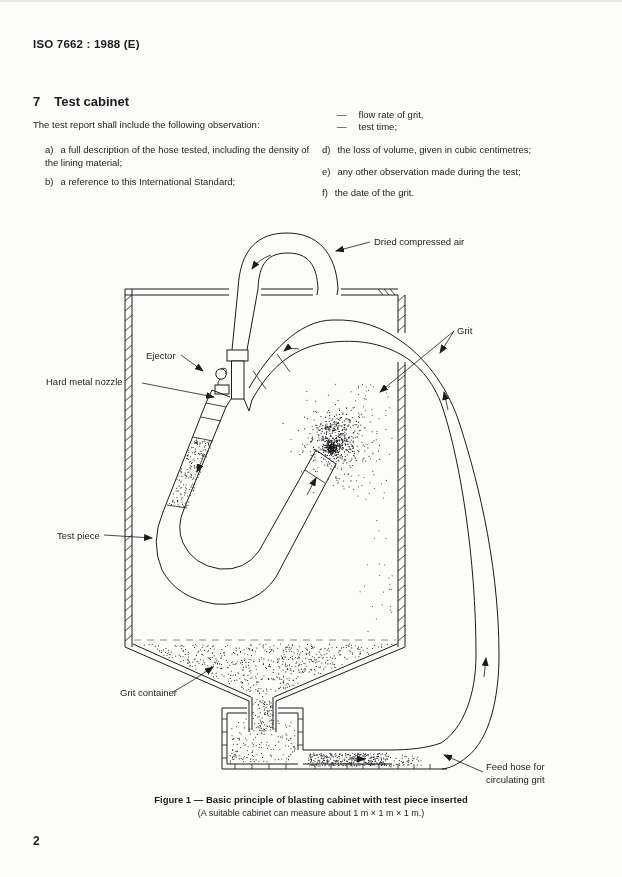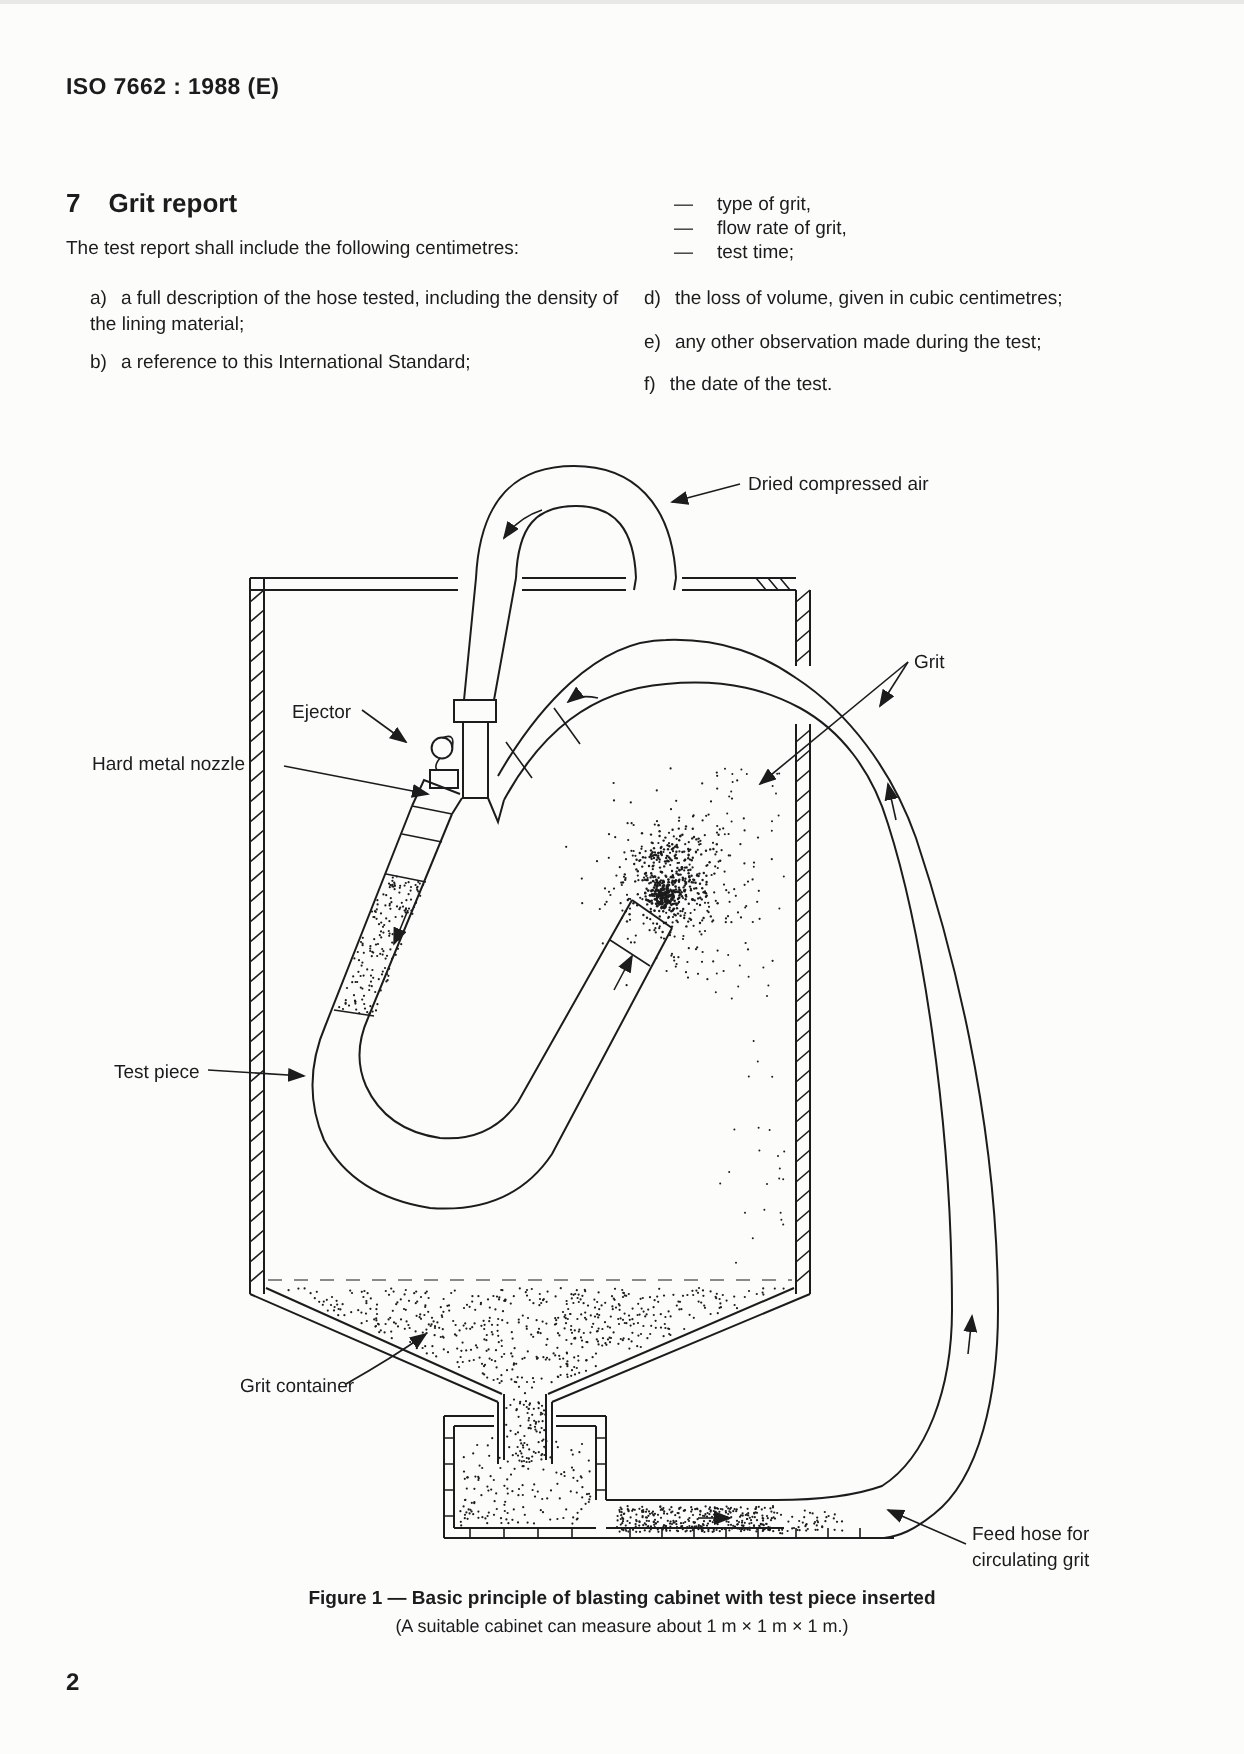--- a/index.html
+++ b/index.html
@@ -22,50 +22,47 @@
   svg .wht{fill:#fcfcfb;stroke:#1c1c1c;stroke-width:1;}
 </style>
 </head>
 <body>
 
 <div class="page">
 
   <div class="abs hdr">ISO 7662 : 1988 (E)</div>
 
   <div class="abs sec">
-    <span class="num">7</span><span>Grit report</span>
+    <span class="num">7</span><span>Test cabinet</span>
   </div>
 
-  <div class="abs intro">The test report shall include the following centimetres:</div>
+  <div class="abs intro">The test report shall include the following observation:</div>
 
   <div class="item" style="left:45px;top:141px;width:272px;">
     <span class="mk">a)</span><span>a full description of the hose tested, including the density of the lining material;</span>
   </div>
   <div class="item" style="left:45px;top:173px;width:272px;">
     <span class="mk">b)</span><span>a reference to this International Standard;</span>
   </div>
 
-  <div class="item dashitem" style="left:337px;top:94px;width:250px;">
-    <span class="mk">—</span><span>type of grit,</span>
-  </div>
   <div class="item dashitem" style="left:337px;top:118px;width:250px;">
     <span class="mk">—</span><span>test time;</span>
   </div>
   <div class="item dashitem" style="left:337px;top:106px;width:250px;">
     <span class="mk">—</span><span>flow rate of grit,</span>
   </div>
 
   <div class="item" style="left:322px;top:163px;width:282px;">
     <span class="mk">e)</span><span>any other observation made during the test;</span>
   </div>
   <div class="item" style="left:322px;top:141px;width:282px;">
     <span class="mk">d)</span><span>the loss of volume, given in cubic centimetres;</span>
   </div>
   <div class="item" style="left:322px;top:184px;width:282px;">
-    <span class="mk">f)</span><span>the date of the test.</span>
+    <span class="mk">f)</span><span>the date of the grit.</span>
   </div>
 
   <svg class="abs" style="left:0;top:225px;" width="622" height="565" viewBox="0 0 622 565">
     <defs>
       <marker id="ah" markerWidth="9" markerHeight="7" refX="8" refY="3.5" orient="auto" markerUnits="userSpaceOnUse">
         <path d="M0,0 L9,3.5 L0,7 Z" fill="#1c1c1c"></path>
       </marker>
     </defs>
 
     <g>

